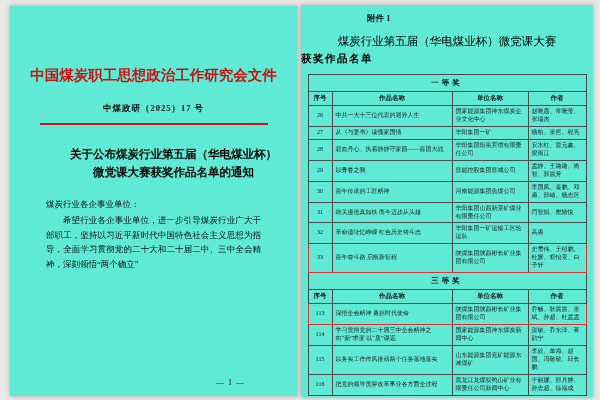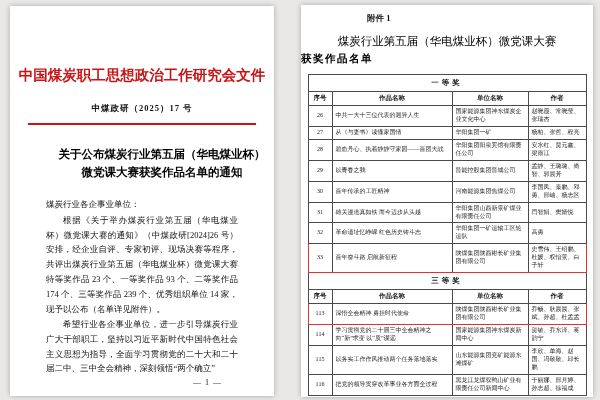--- a/index.html
+++ b/index.html
@@ -1,19 +1,19 @@
 <!DOCTYPE html>
 <html style="--red: #c81414; --hl: #e53030;"><head>
 <meta charset="utf-8">
 <style>
   html,body{margin:0;padding:0;}
   .canvas{position:relative;width:600px;height:400px;background:#e9e8e6;overflow:hidden;
           font-family:"Liberation Serif","DejaVu Serif",serif;}
-  .page{position:absolute;background:#ffffff;box-shadow:0 0 5px rgba(0,0,0,.28);overflow:hidden;}
-  .page-left{left:10px;top:6px;width:264px;height:390px;}
+  .page{position:absolute;background:#5eead4;box-shadow:0 0 5px rgba(0,0,0,.28);overflow:hidden;}
+  .page-left{left:10px;top:6px;width:287px;height:390px;}
   .page-right{left:301px;top:5px;width:292px;height:392px;}
 
   
   .org-header{margin-top:60px;text-align:center;color:var(--red,#c81414);font-weight:bold;
               font-size:14.5px;white-space:nowrap;}
   .doc-number{margin-top:18px;text-align:center;font-size:8.5px;font-weight:bold;letter-spacing:1px;color:#111;}
   .red-rule{margin:8px auto 0;width:228px;height:2px;background:var(--red,#c81414);}
   .doc-title{margin-top:20px;text-align:center;font-weight:bold;font-size:11.5px;line-height:1.6;color:#000;margin-left:40px;}
   .body-text{margin:15px 36px 0;font-size:8.5px;line-height:1.75;text-align:justify;color:#111;}
   .body-text .para{text-indent:2em;margin:0;}
@@ -42,21 +42,20 @@
   <div class="page page-left">
     <div class="org-header">中国煤炭职工思想政治工作研究会文件</div>
     <div class="doc-number">中煤政研（2025）17 号</div>
     <div class="red-rule"></div>
     <div class="doc-title">
       <div>关于公布煤炭行业第五届（华电煤业杯）</div>
       <div>微党课大赛获奖作品名单的通知</div>
     </div>
     <div class="body-text">
       <p class="salutation">煤炭行业各企事业单位：</p>
-      <p class="para">根据《关于举办煤炭行业第五届（华电煤业杯）微党课大赛的通知》（中煤政研[2024]26 号）安排，经企业自评、专家初评、现场决赛等程序，共评出煤炭行业第五届（华电煤业杯）微党课大赛特等奖作品 23 个、一等奖作品 93 个、二等奖作品 174 个、三等奖作品 239 个、优秀组织单位 14 家，现予以公布（名单详见附件）。</p>
       <p class="para">希望行业各企事业单位，进一步引导煤炭行业广大干部职工，坚持以习近平新时代中国特色社会主义思想为指导，全面学习贯彻党的二十大和二十届二中、三中全会精神，深刻领悟“两个确立”</p>
     </div>
     <div class="page-number">— 1 —</div>
   </div>
 
   <div class="page page-right">
     <div class="attachment">附件 1</div>
     <div class="r-title1">煤炭行业第五届（华电煤业杯）微党课大赛</div>
     <div class="r-title2">获奖作品名单</div>
     <table class="awards">

